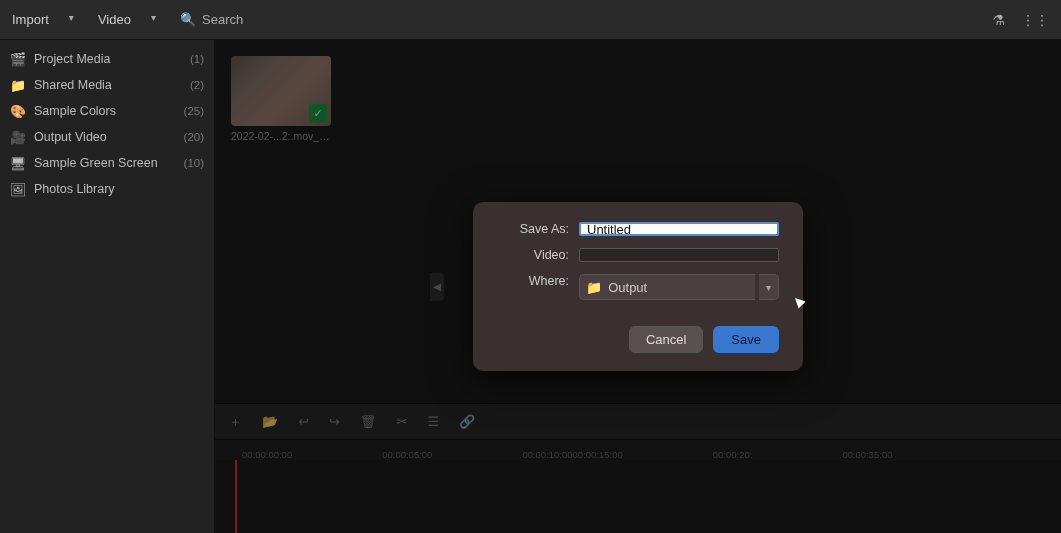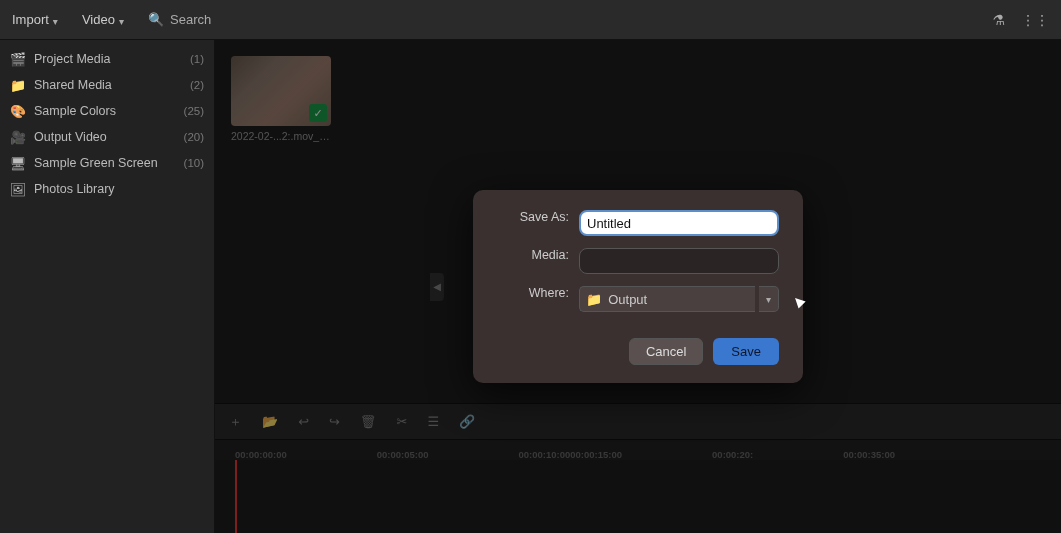--- a/index.html
+++ b/index.html
@@ -18,22 +18,22 @@
       height: 40px;
       background: #2a2a2a;
       display: flex;
       align-items: center;
       padding: 0 12px;
       gap: 24px;
       border-bottom: 1px solid #111;
     }
     .top-bar-btn {
       display: flex;
-      align-items: flex-end;
-      gap: 4px;
+      align-items: flex-start;
+      gap: 20px;
       color: #ccc;
       font-size: 13px;
       cursor: pointer;
     }
     .top-bar-btn .chevron {
       font-size: 10px;
       color: #aaa;
     }
     .top-bar-search {
       display: flex;
@@ -201,22 +201,21 @@
       display: flex;
       align-items: center;
       position: relative;
       overflow: hidden;
     }
     .ruler-marks {
       display: flex;
       align-items: flex-end;
       width: 100%;
       height: 100%;
-      padding-left: 20px;
-      font-weight: bold;
+      padding-left: 27px;
     }
     .ruler-mark {
       font-size: 9.5px;
       color: #666;
       margin-right: 0;
       white-space: nowrap;
     }
     .timeline-tracks {
       height: 74px;
       background: #1e1e1e;
@@ -255,22 +254,22 @@
     .modal-label {
       font-size: 12.5px;
       color: #ccc;
       width: 72px;
       text-align: right;
       margin-right: 10px;
       flex-shrink: 0;
     }
     .modal-input {
       flex: 1;
-      height: 26px;
-      border-radius: 8px;
+      height: 14px;
+      border-radius: 2px;
       border: 2px solid #5a8fcc;
       background: #fff;
       color: #111;
       font-size: 13px;
       padding: 0 6px;
       outline: none;
     }
     .modal-input.tags-input {
       border: 1px solid #555;
       background: #2a2424;
@@ -459,21 +458,21 @@
 
     <div class="modal-overlay">
       <div class="modal-dialog">
 
         <div class="modal-row">
           <span class="modal-label">Save As:</span>
           <input class="modal-input" type="text" value="Untitled" style="">
         </div>
 
         <div class="modal-row">
-          <span class="modal-label">Media:</span>
+          <span class="modal-label">Video:</span>
           <input class="modal-input tags-input" type="text" value="" style="">
         </div>
 
         <div class="modal-row">
           <span class="modal-label">Where:</span>
           <div class="modal-select-row">
             <div class="modal-select-inner">
               <span class="folder-icon-sm">📁</span>
               <span>Output</span>
             </div>

